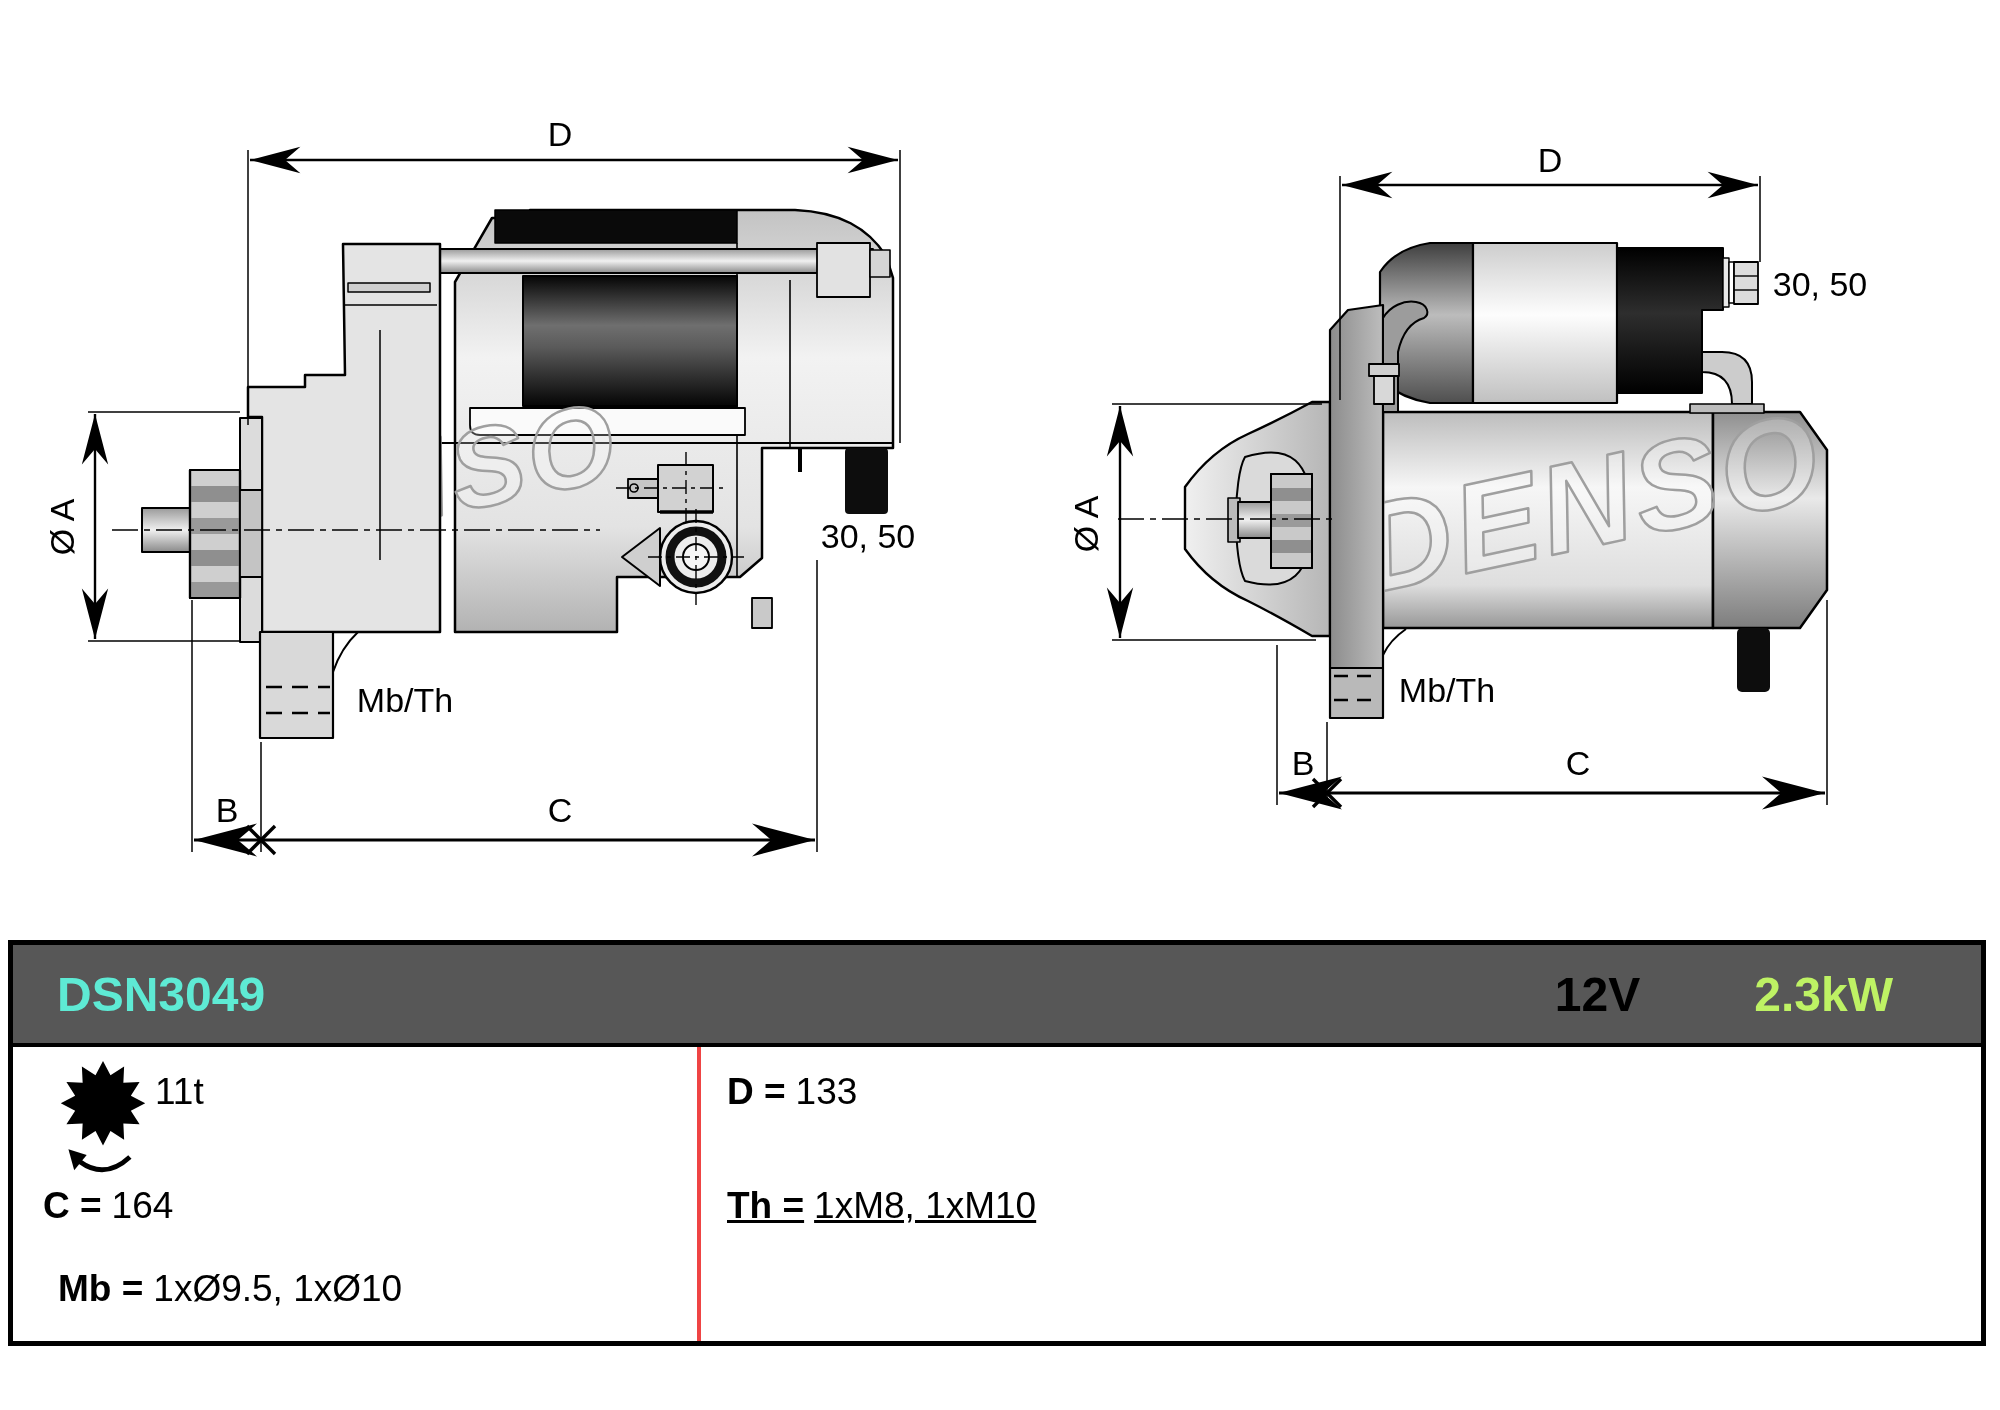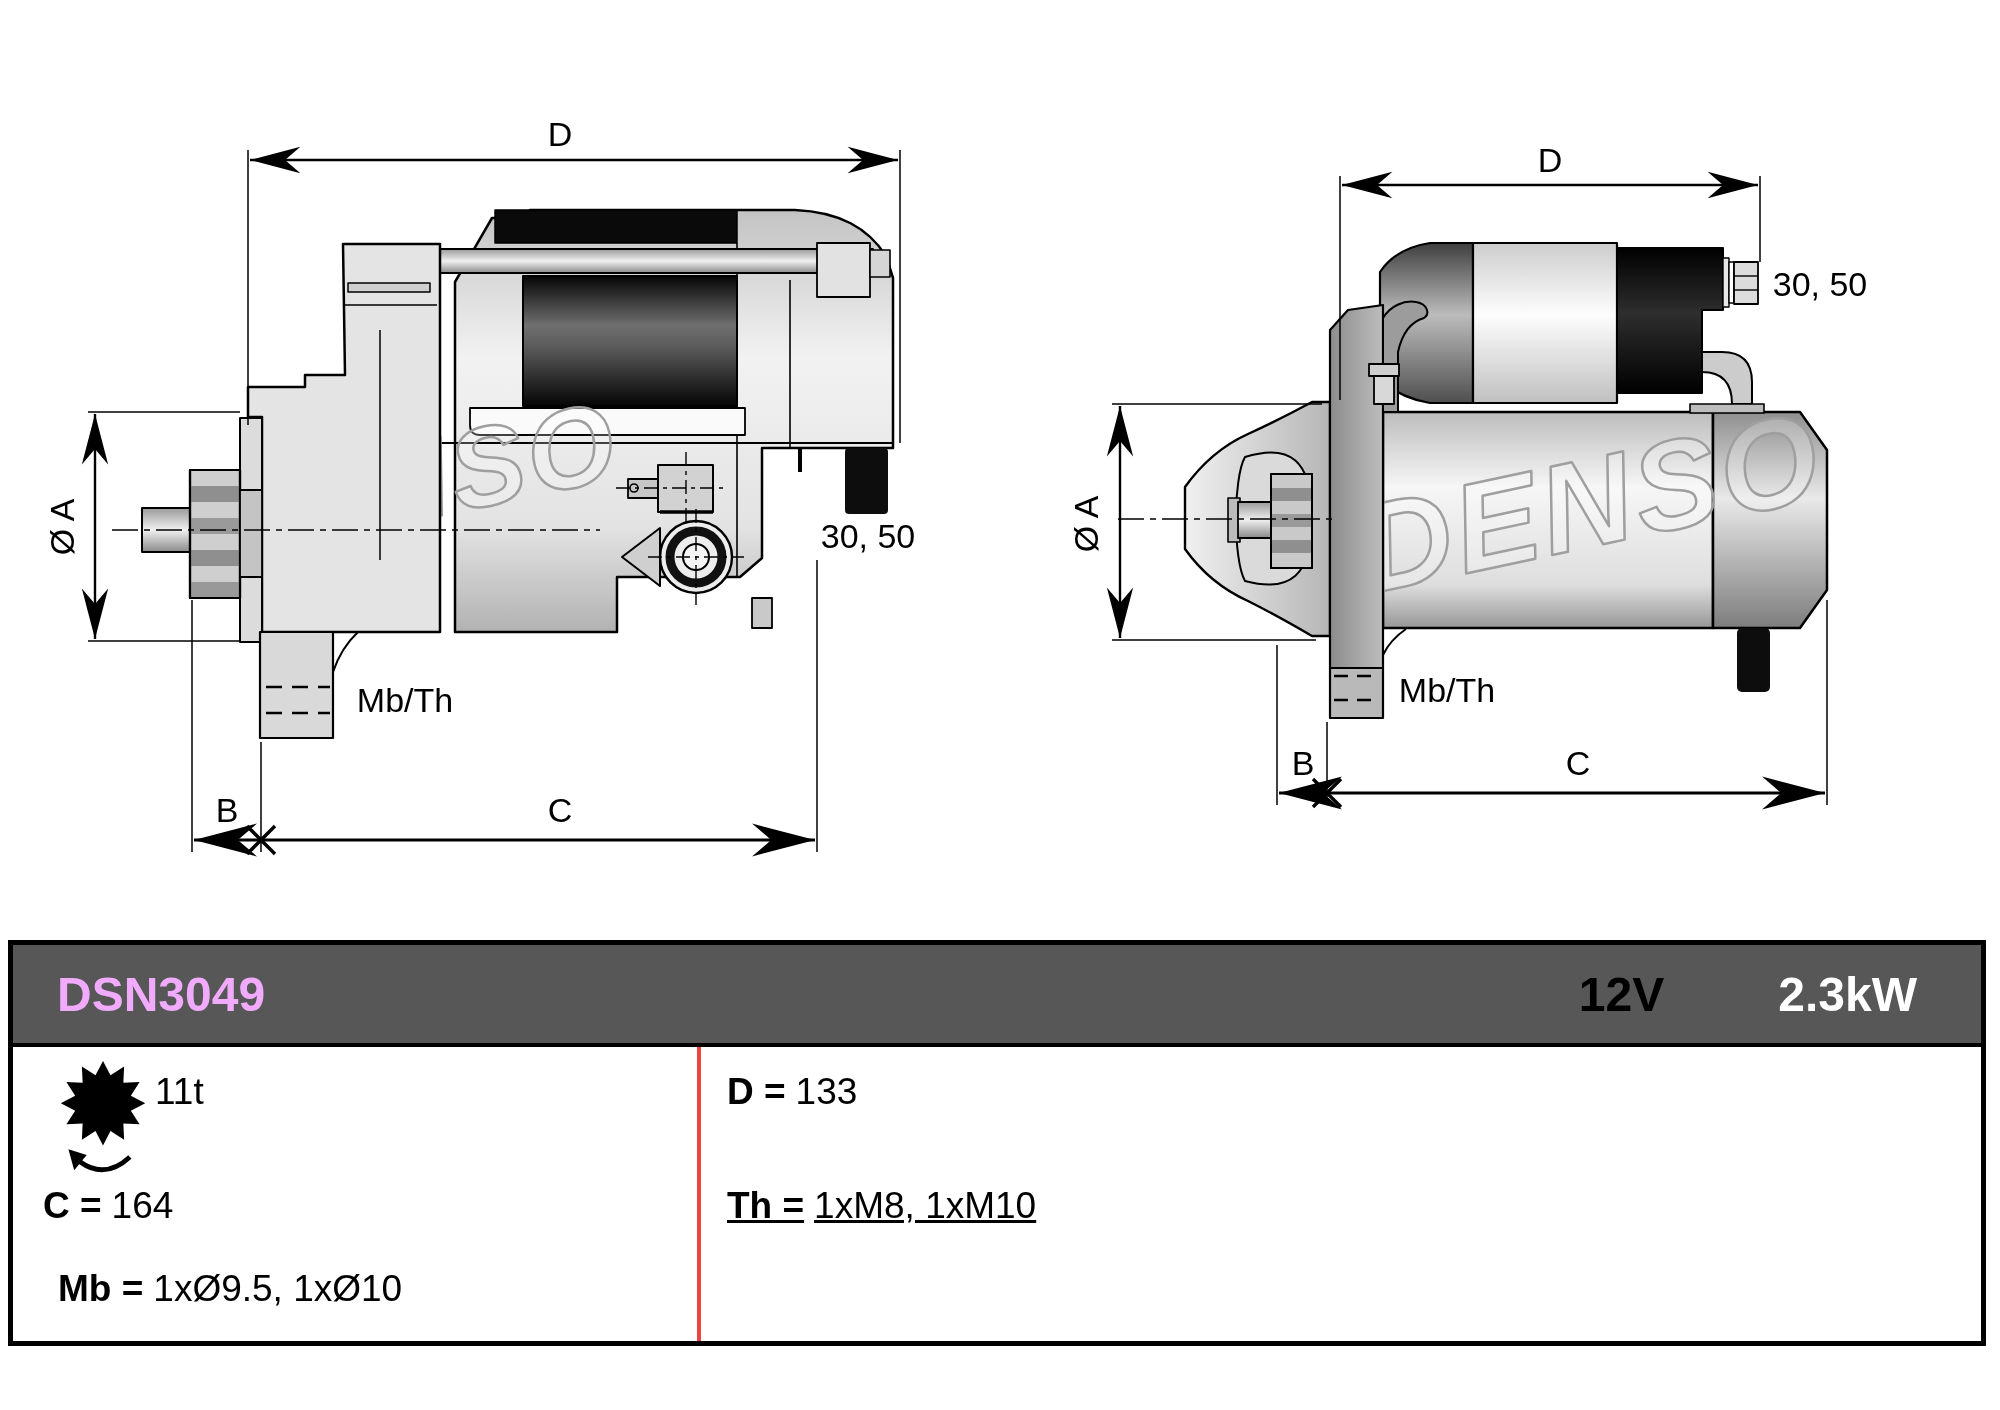--- a/index.html
+++ b/index.html
@@ -9,23 +9,23 @@
   svg text{font-family:"Liberation Sans", sans-serif;fill:#000;}
   .dimtext{font-size:34px;}
   .wm{font-size:112px;font-weight:bold;font-style:italic;letter-spacing:4px;
       fill:rgba(255,255,255,0.25);stroke:#9f9f9f;stroke-width:2.5px;}
   .wm2{font-size:126px;}
   
   #spec-table{position:absolute;left:8px;top:940px;width:1978px;height:406px;
               border:5px solid #000;box-sizing:border-box;background:#fff;}
   #spec-header{height:98px;border-bottom:4px solid #000;display:flex;align-items:center;
                background:#575757;}
-  #spec-header .model{font-size:48px;font-weight:bold;color:#f0abfc;margin-left:44px;flex:1;}
+  #spec-header .model{font-size:48px;font-weight:bold;color:#5eead4;margin-left:44px;flex:1;}
   #spec-header .volt{font-size:48px;font-weight:bold;color:#000;}
-  #spec-header .pwr{font-size:48px;font-weight:bold;color:#ffffff;margin-left:114px;margin-right:64px;}
+  #spec-header .pwr{font-size:48px;font-weight:bold;color:#bef264;margin-left:114px;margin-right:88px;}
   #spec-body{display:grid;grid-template-columns:684px 656px 1fr;height:294px;}
   .spec-cell{position:relative;border-left:4px solid #ef4444;}
   .spec-cell:first-child{border-left:none;text-align:right;}
   .cell-line{position:absolute;font-size:37px;color:#000;white-space:nowrap;}
   .cell-line .lbl{font-weight:bold;margin-right:10px;}
   .c1-l1{left:142px;top:24px;}
   .c1-l2{left:30px;top:138px;}
   .c1-l3{left:45px;top:221px;}
   .cx-l1{left:26px;top:24px;}
   .cx-l2{left:26px;top:138px;text-decoration:underline;}

